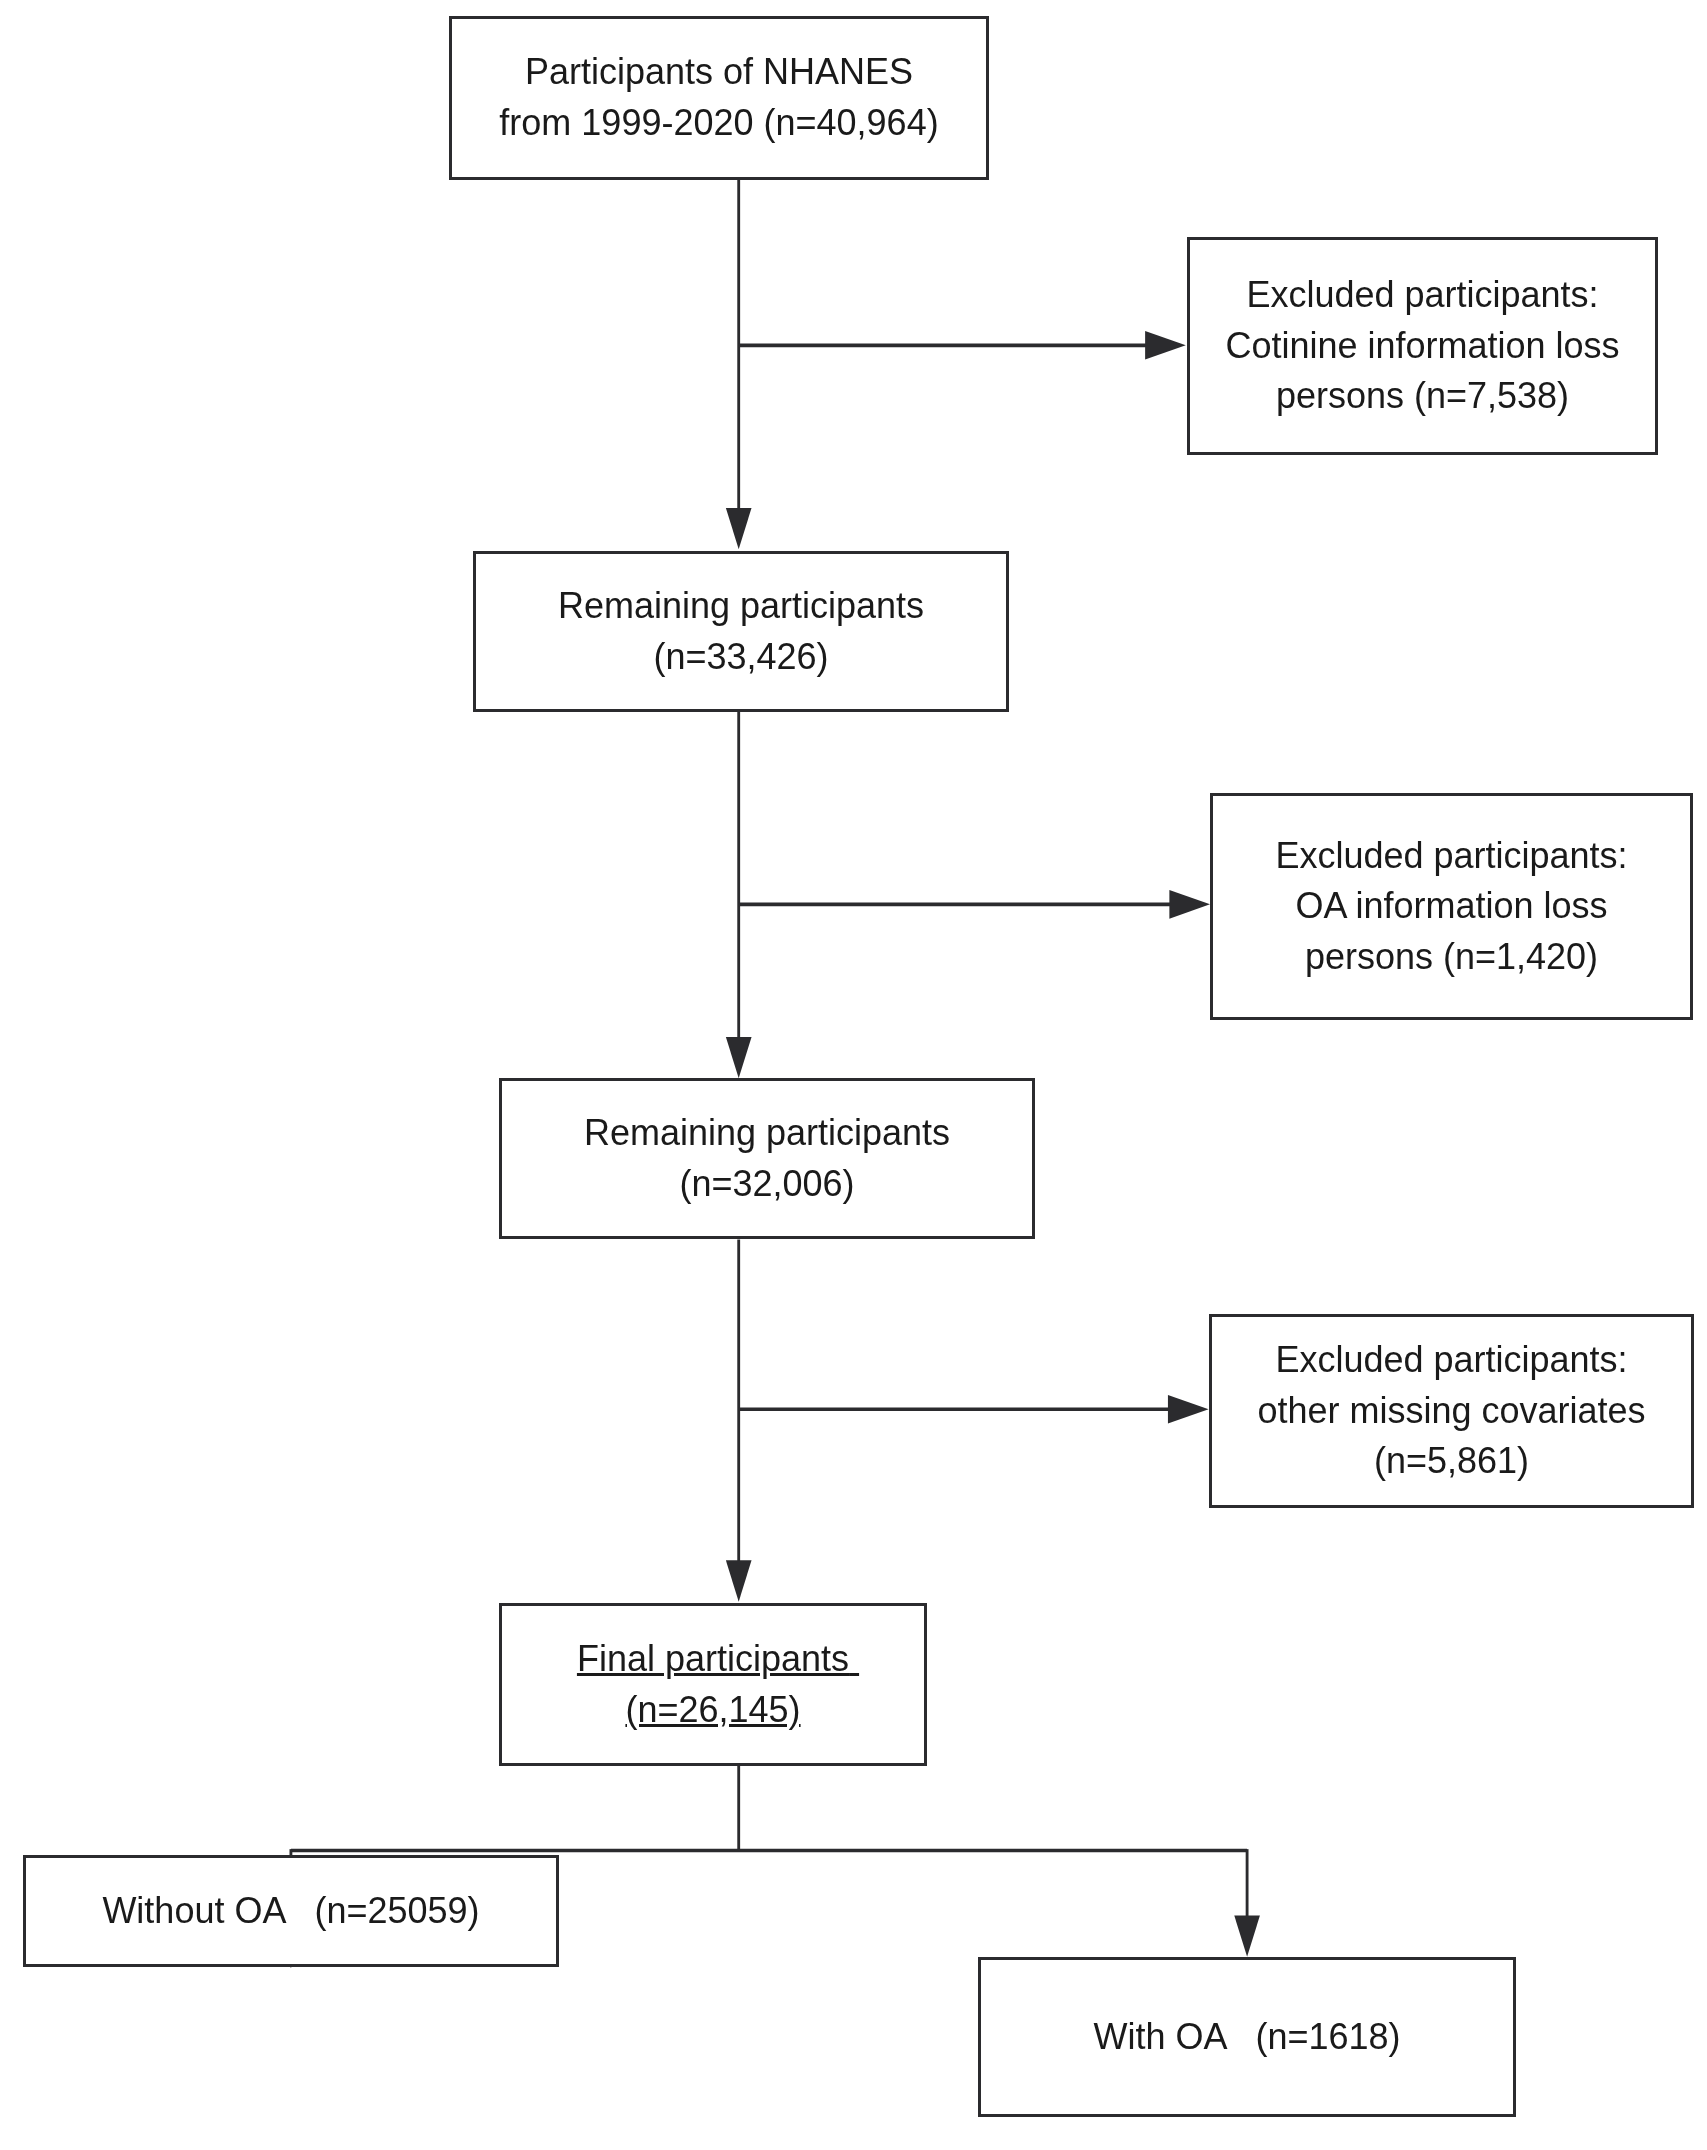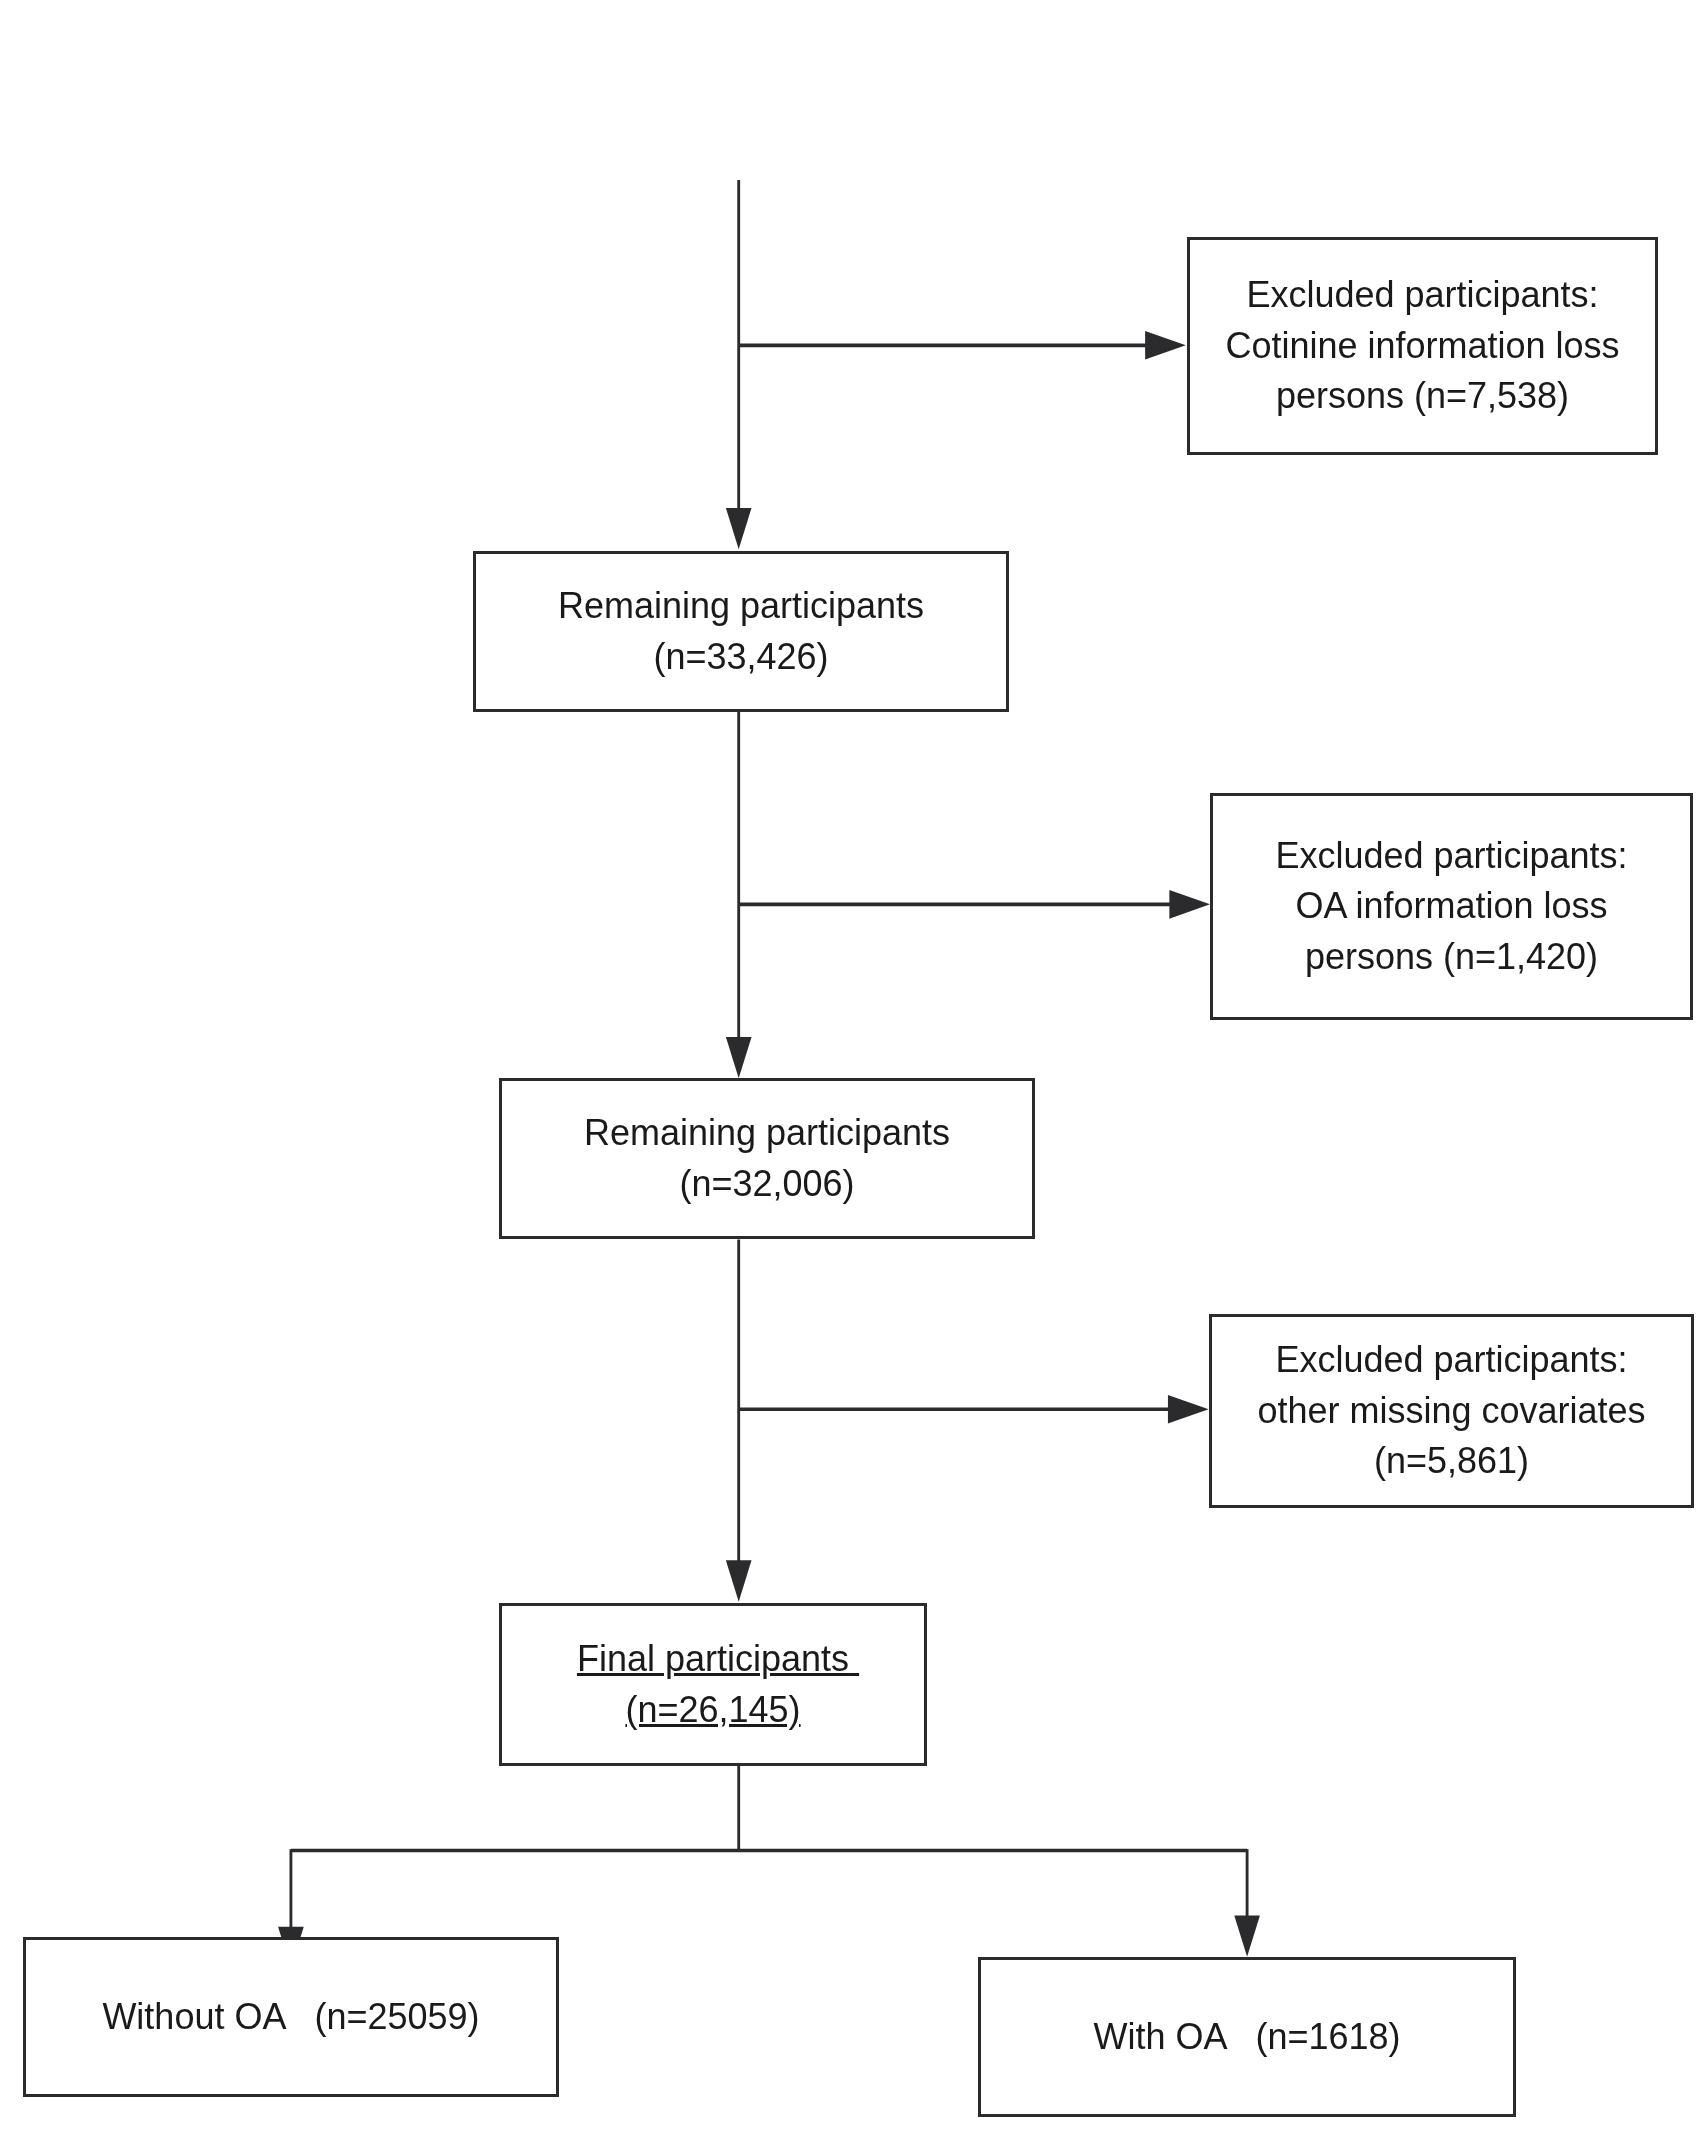--- a/index.html
+++ b/index.html
@@ -70,20 +70,24 @@
     <line class="conn" x1="1036" y1="2476" x2="1036" y2="2597"></line>
     <line class="conn thick" x1="408" y1="2595" x2="1749" y2="2595"></line>
 
     <line class="conn" x1="408" y1="2593" x2="408" y2="2706"></line>
     <polygon class="head" points="390,2702 426,2702 408,2760"></polygon>
 
     <line class="conn" x1="1749" y1="2593" x2="1749" y2="2690"></line>
     <polygon class="head" points="1731,2686 1767,2686 1749,2744"></polygon>
   </svg>
 
+  <div class="node" style="left:449px;top:15.7px;width:540px;height:164px;">
+    <span class="label">Participants of NHANES
+from 1999-2020 (n=40,964)</span>
+  </div>
 
   <div class="node" style="left:1187px;top:237px;width:471px;height:218px;">
     <span class="label">Excluded participants:
 Cotinine information loss
 persons (n=7,538)</span>
   </div>
 
   <div class="node" style="left:473px;top:551px;width:536px;height:161px;">
     <span class="label">Remaining participants
 (n=33,426)</span>
@@ -103,21 +107,21 @@
   <div class="node" style="left:1209px;top:1314px;width:485px;height:194px;">
     <span class="label">Excluded participants:
 other missing covariates
 (n=5,861)</span>
   </div>
 
   <div class="node" style="left:499px;top:1603px;width:428px;height:163px;text-decoration:underline;">
     <span class="label">Final participants (n=26,145)</span>
   </div>
 
-  <div class="node" style="left:23px;top:1937px;width:536px;height:160px;justify-content:center;">
+  <div class="node" style="left:23px;top:1855px;width:536px;height:112px;justify-content:center;">
     <span class="label">Without OA   (n=25059)</span>
   </div>
 
   <div class="node" style="left:978px;top:1957px;width:538px;height:160px;">
     <span class="label">With OA   (n=1618)</span>
   </div>
 
 </div>
 
 

